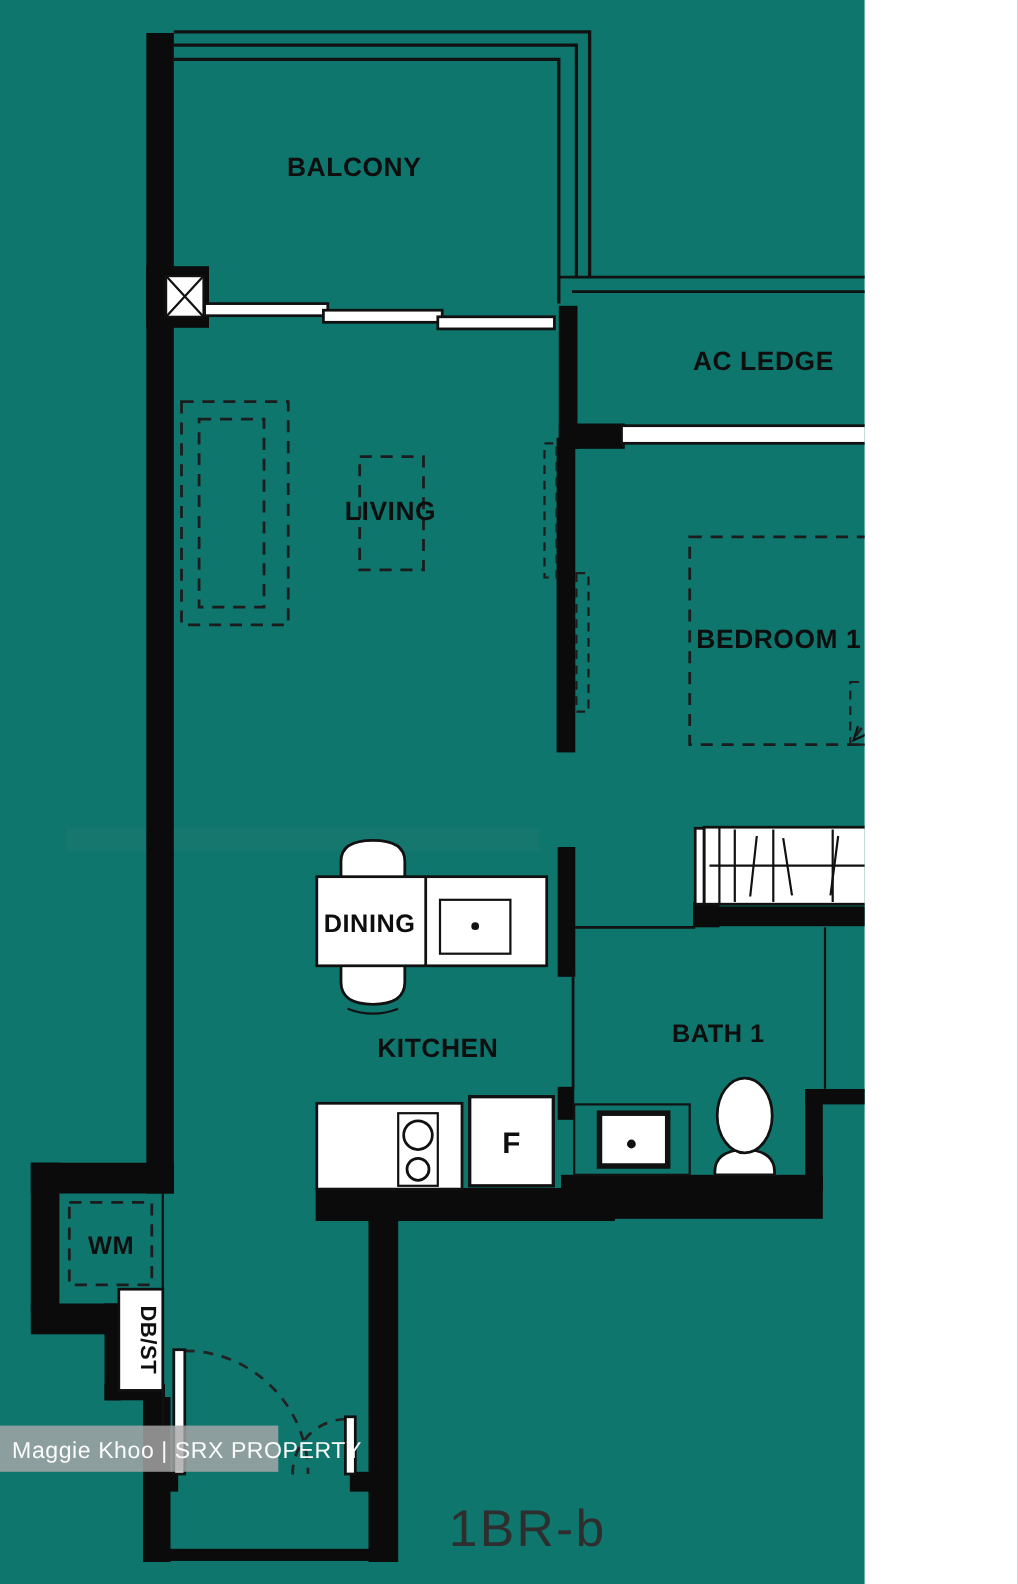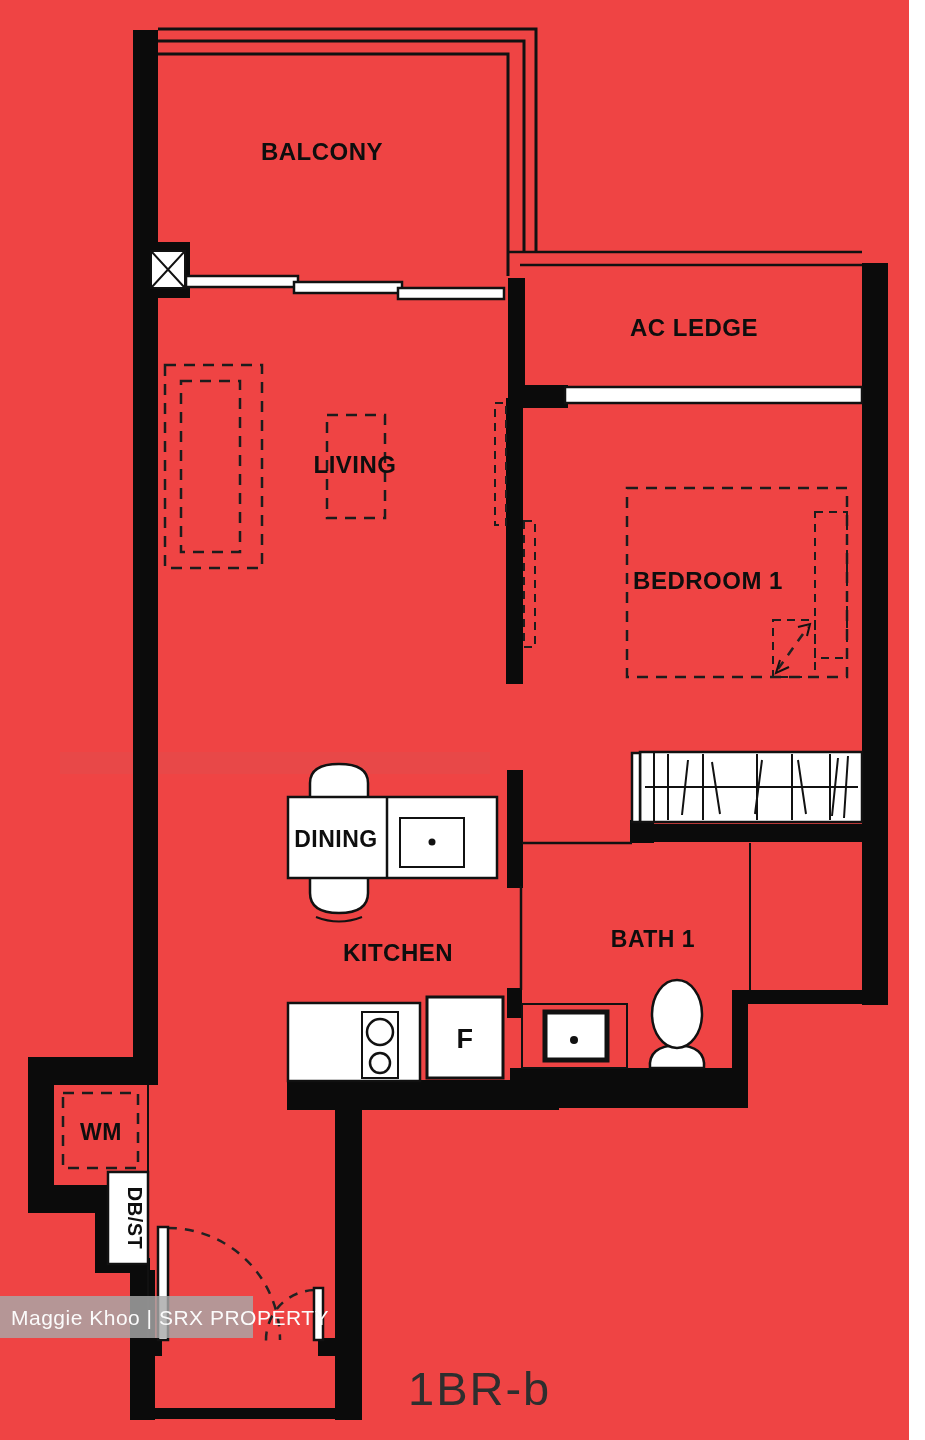--- a/index.html
+++ b/index.html
@@ -1,16 +1,16 @@
 <!DOCTYPE html>
 <html><head>
 <meta charset="utf-8">
 <style>
   html,body{margin:0;padding:0;background:#ffffff;}
-  .stage{position:relative;width:909px;height:1440px;background:#ef4444;overflow:hidden;
+  .stage{position:relative;width:786px;height:1440px;background:#0f766e;overflow:hidden;
          font-family:"Liberation Sans", sans-serif;}
   svg{display:block;}
   .w{fill:#0b0b0b;}
   .ln{stroke:#111;stroke-width:3;fill:none;}
   .ln2{stroke:#111;stroke-width:2.5;fill:none;}
   .fix{fill:#ffffff;stroke:#111;stroke-width:2.5;}
   .fix3{fill:#ffffff;stroke:#111;stroke-width:3;}
   .dash{fill:none;stroke:#1c1c1c;stroke-width:2.5;stroke-dasharray:11 8;}
   .dash2{fill:none;stroke:#1c1c1c;stroke-width:2;stroke-dasharray:8 6;}
   .arc{fill:none;stroke:#222;stroke-width:2.5;stroke-dasharray:9 8;}

